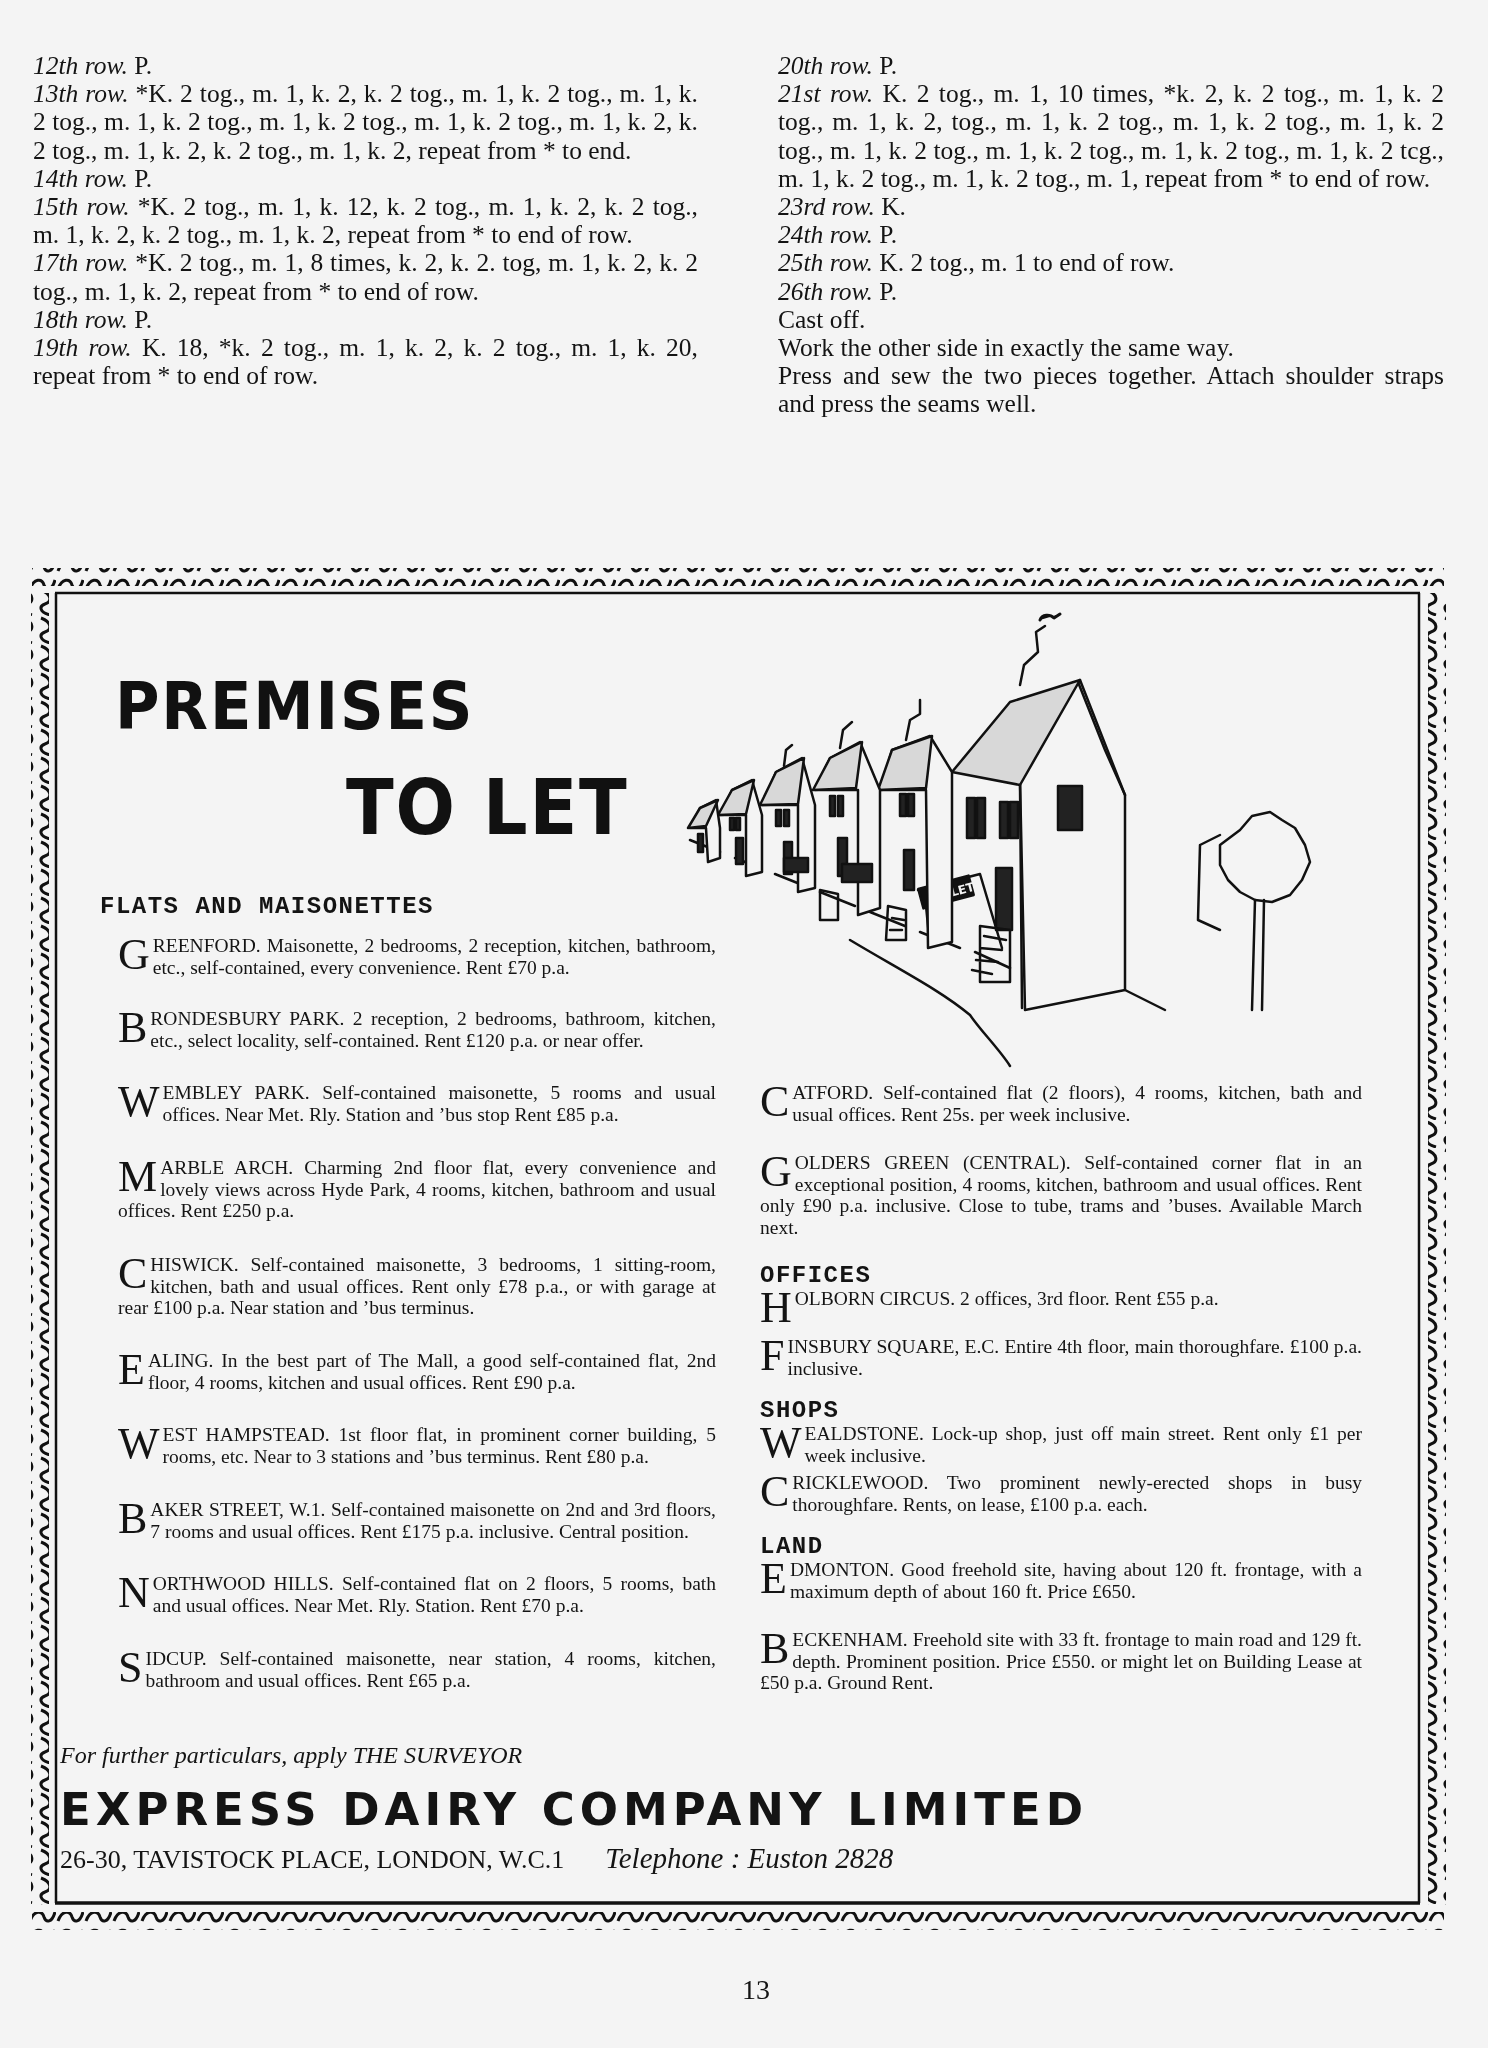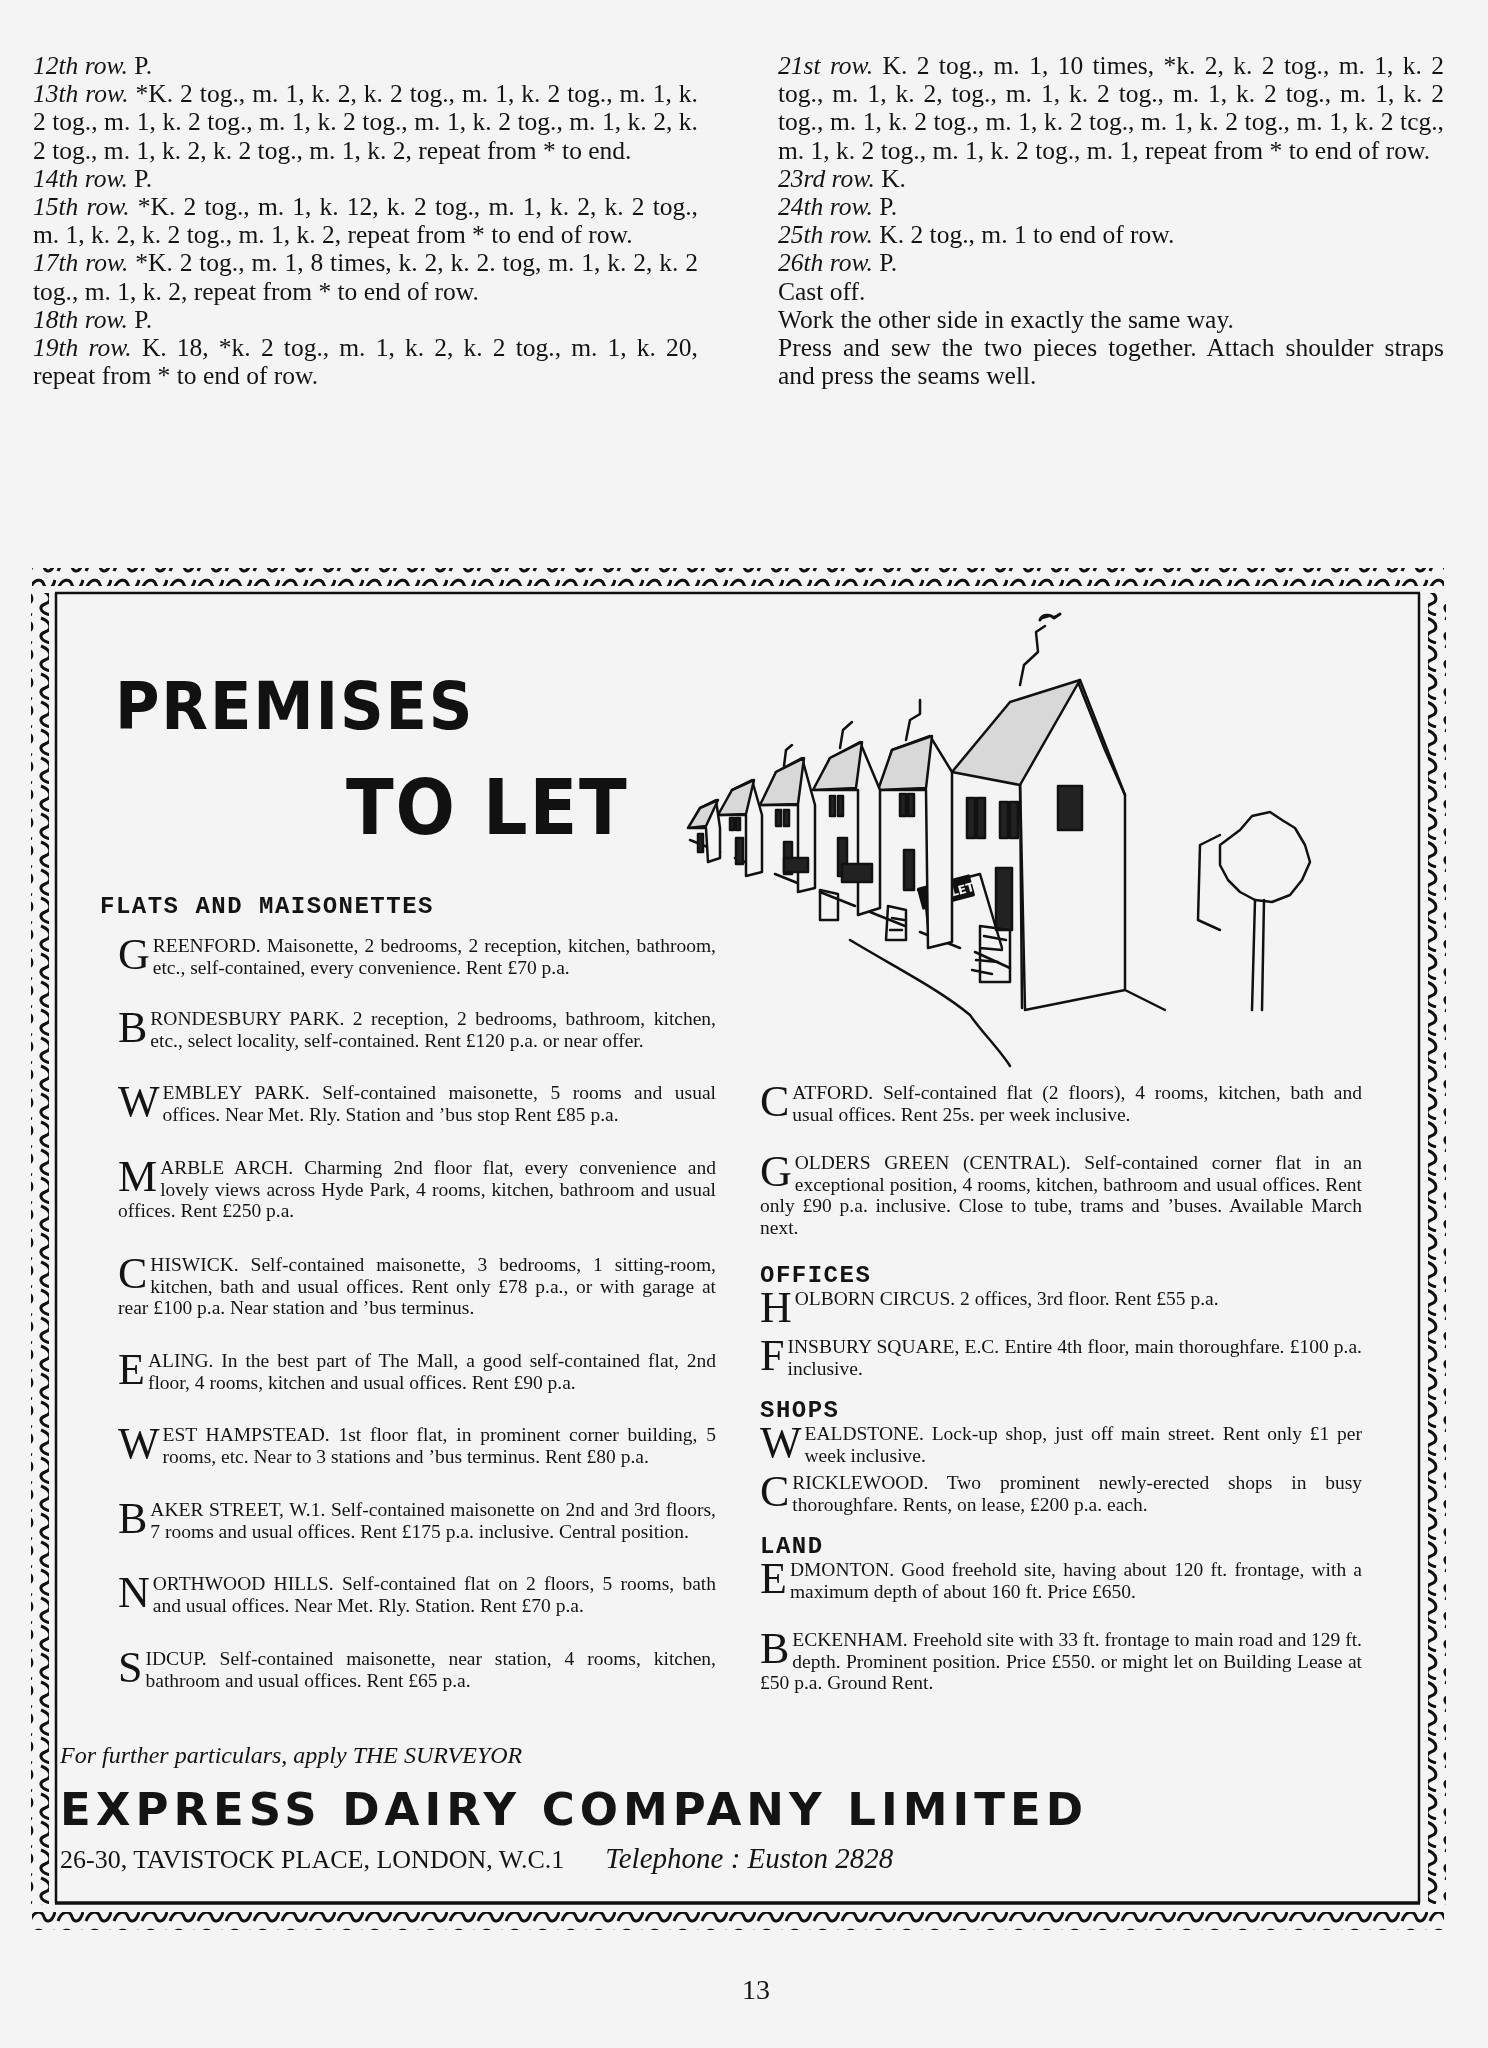--- a/index.html
+++ b/index.html
@@ -26,20 +26,21 @@
   <div class="line"><span class="rowlbl">12th row.</span><span> P.</span></div>
   <div class="line"><span class="rowlbl">13th row.</span><span> *K. 2 tog., m. 1, k. 2, k. 2 tog., m. 1, k. 2 tog., m. 1, k. 2 tog., m. 1, k. 2 tog., m. 1, k. 2 tog., m. 1, k. 2 tog., m. 1, k. 2, k. 2 tog., m. 1, k. 2, k. 2 tog., m. 1, k. 2, repeat from * to end.</span></div>
   <div class="line"><span class="rowlbl">14th row.</span><span> P.</span></div>
   <div class="line"><span class="rowlbl">15th row.</span><span> *K. 2 tog., m. 1, k. 12, k. 2 tog., m. 1, k. 2, k. 2 tog., m. 1, k. 2, k. 2 tog., m. 1, k. 2, repeat from * to end of row.</span></div>
   <div class="line"><span class="rowlbl">17th row.</span><span> *K. 2 tog., m. 1, 8 times, k. 2, k. 2. tog, m. 1, k. 2, k. 2 tog., m. 1, k. 2, repeat from * to end of row.</span></div>
   <div class="line"><span class="rowlbl">18th row.</span><span> P.</span></div>
   <div class="line"><span class="rowlbl">19th row.</span><span> K. 18, *k. 2 tog., m. 1, k. 2, k. 2 tog., m. 1, k. 20, repeat from * to end of row.</span></div>
 </div>
 
 <div id="knit-right" class="knit">
+  <div class="line"><span class="rowlbl">20th row.</span><span> P.</span></div>
   <div class="line"><span class="rowlbl">21st row.</span><span> K. 2 tog., m. 1, 10 times, *k. 2, k. 2 tog., m. 1, k. 2 tog., m. 1, k. 2, tog., m. 1, k. 2 tog., m. 1, k. 2 tog., m. 1, k. 2 tog., m. 1, k. 2 tog., m. 1, k. 2 tog., m. 1, k. 2 tog., m. 1, k. 2 tcg., m. 1, k. 2 tog., m. 1, k. 2 tog., m. 1, repeat from * to end of row.</span></div>
   <div class="line"><span class="rowlbl">23rd row.</span><span> K.</span></div>
   <div class="line"><span class="rowlbl">24th row.</span><span> P.</span></div>
   <div class="line"><span class="rowlbl">25th row.</span><span> K. 2 tog., m. 1 to end of row.</span></div>
   <div class="line"><span class="rowlbl">26th row.</span><span> P.</span></div>
   <div class="line"><span>Cast off.</span></div>
   <div class="line"><span>Work the other side in exactly the same way.</span></div>
   <div class="line"><span>Press and sew the two pieces together. Attach shoulder straps and press the seams well.</span></div>
 </div>
 
@@ -158,21 +159,21 @@
 
 <div class="listing" style="left:760px;top:1082px;width:602px;"><span class="drop">C</span><span>ATFORD.</span><span> Self-contained flat (2 floors), 4 rooms, kitchen, bath and usual offices. Rent 25s. per week inclusive.</span></div>
 <div class="listing" style="left:760px;top:1152px;width:602px;"><span class="drop">G</span><span>OLDERS GREEN (CENTRAL).</span><span> Self-contained corner flat in an exceptional position, 4 rooms, kitchen, bathroom and usual offices. Rent only £90 p.a. inclusive. Close to tube, trams and ’buses. Available March next.</span></div>
 
 <div class="sec-head" style="left:760px;top:1262px;width:602px;">OFFICES</div>
 <div class="listing" style="left:760px;top:1288px;width:602px;"><span class="drop">H</span><span>OLBORN CIRCUS.</span><span> 2 offices, 3rd floor. Rent £55 p.a.</span></div>
 <div class="listing" style="left:760px;top:1336px;width:602px;"><span class="drop">F</span><span>INSBURY SQUARE, E.C.</span><span> Entire 4th floor, main thoroughfare. £100 p.a. inclusive.</span></div>
 
 <div class="sec-head" style="left:760px;top:1397px;width:602px;">SHOPS</div>
 <div class="listing" style="left:760px;top:1423px;width:602px;"><span class="drop">W</span><span>EALDSTONE.</span><span> Lock-up shop, just off main street. Rent only £1 per week inclusive.</span></div>
-<div class="listing" style="left:760px;top:1472px;width:602px;"><span class="drop">C</span><span>RICKLEWOOD.</span><span> Two prominent newly-erected shops in busy thoroughfare. Rents, on lease, £200 p.a. each.</span></div>
+<div class="listing" style="left:760px;top:1472px;width:602px;"><span class="drop">C</span><span>RICKLEWOOD.</span><span> Two prominent newly-erected shops in busy thoroughfare. Rents, on lease, £100 p.a. each.</span></div>
 
 <div class="sec-head" style="left:760px;top:1533px;width:602px;">LAND</div>
 <div class="listing" style="left:760px;top:1559px;width:602px;"><span class="drop">E</span><span>DMONTON.</span><span> Good freehold site, having about 120 ft. frontage, with a maximum depth of about 160 ft. Price £650.</span></div>
 <div class="listing" style="left:760px;top:1629px;width:602px;"><span class="drop">B</span><span>ECKENHAM.</span><span> Freehold site with 33 ft. frontage to main road and 129 ft. depth. Prominent position. Price £550. or might let on Building Lease at £50 p.a. Ground Rent.</span></div>
 
 <div class="footer-line" style="top:1742px;font-size:24px;font-style:italic;">For further particulars, apply THE SURVEYOR</div>
 <div class="footer-line" style="top:1783px;font-size:45px;font-weight:bold;letter-spacing:5px;font-family:'DejaVu Sans','Liberation Sans',sans-serif;">EXPRESS DAIRY COMPANY LIMITED</div>
 <div class="footer-line" style="top:1842px;font-size:26px;">
   <span>26-30, TAVISTOCK PLACE, LONDON, W.C.1</span>
   <span style="display:inline-block;width:28px"></span>

